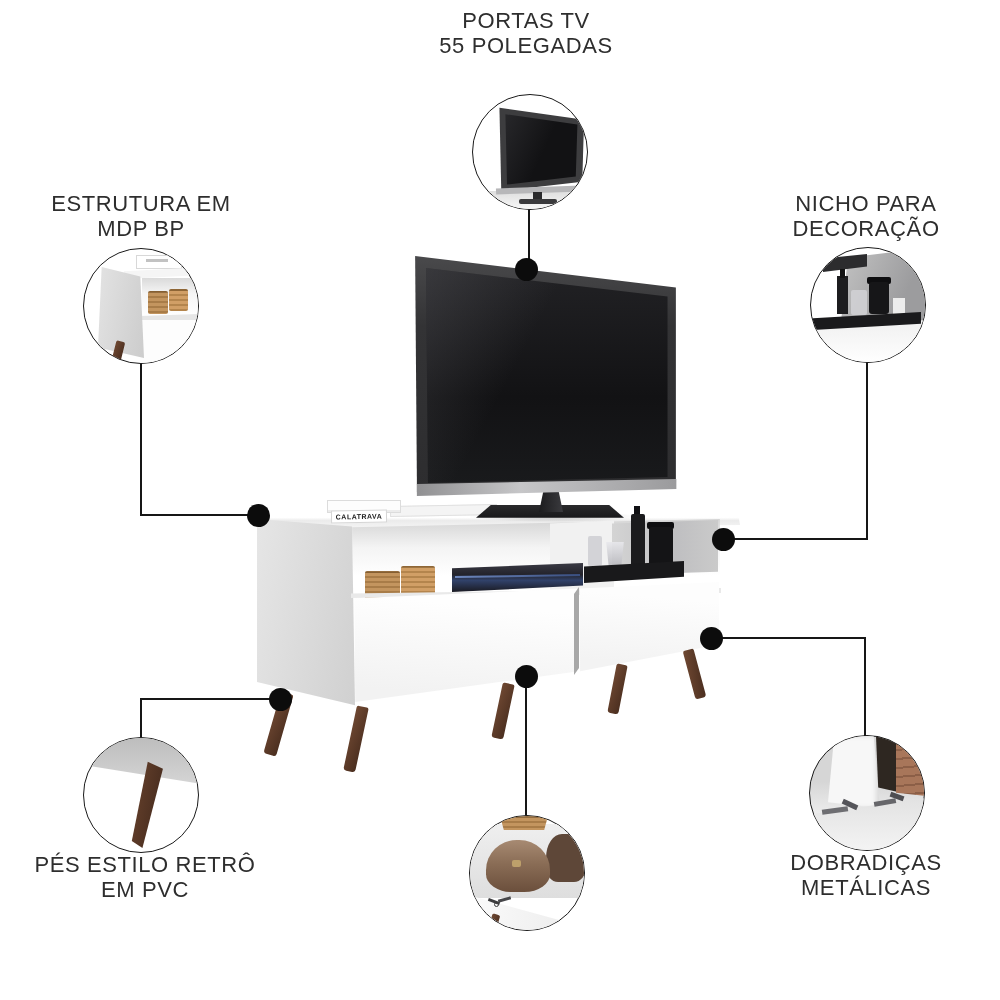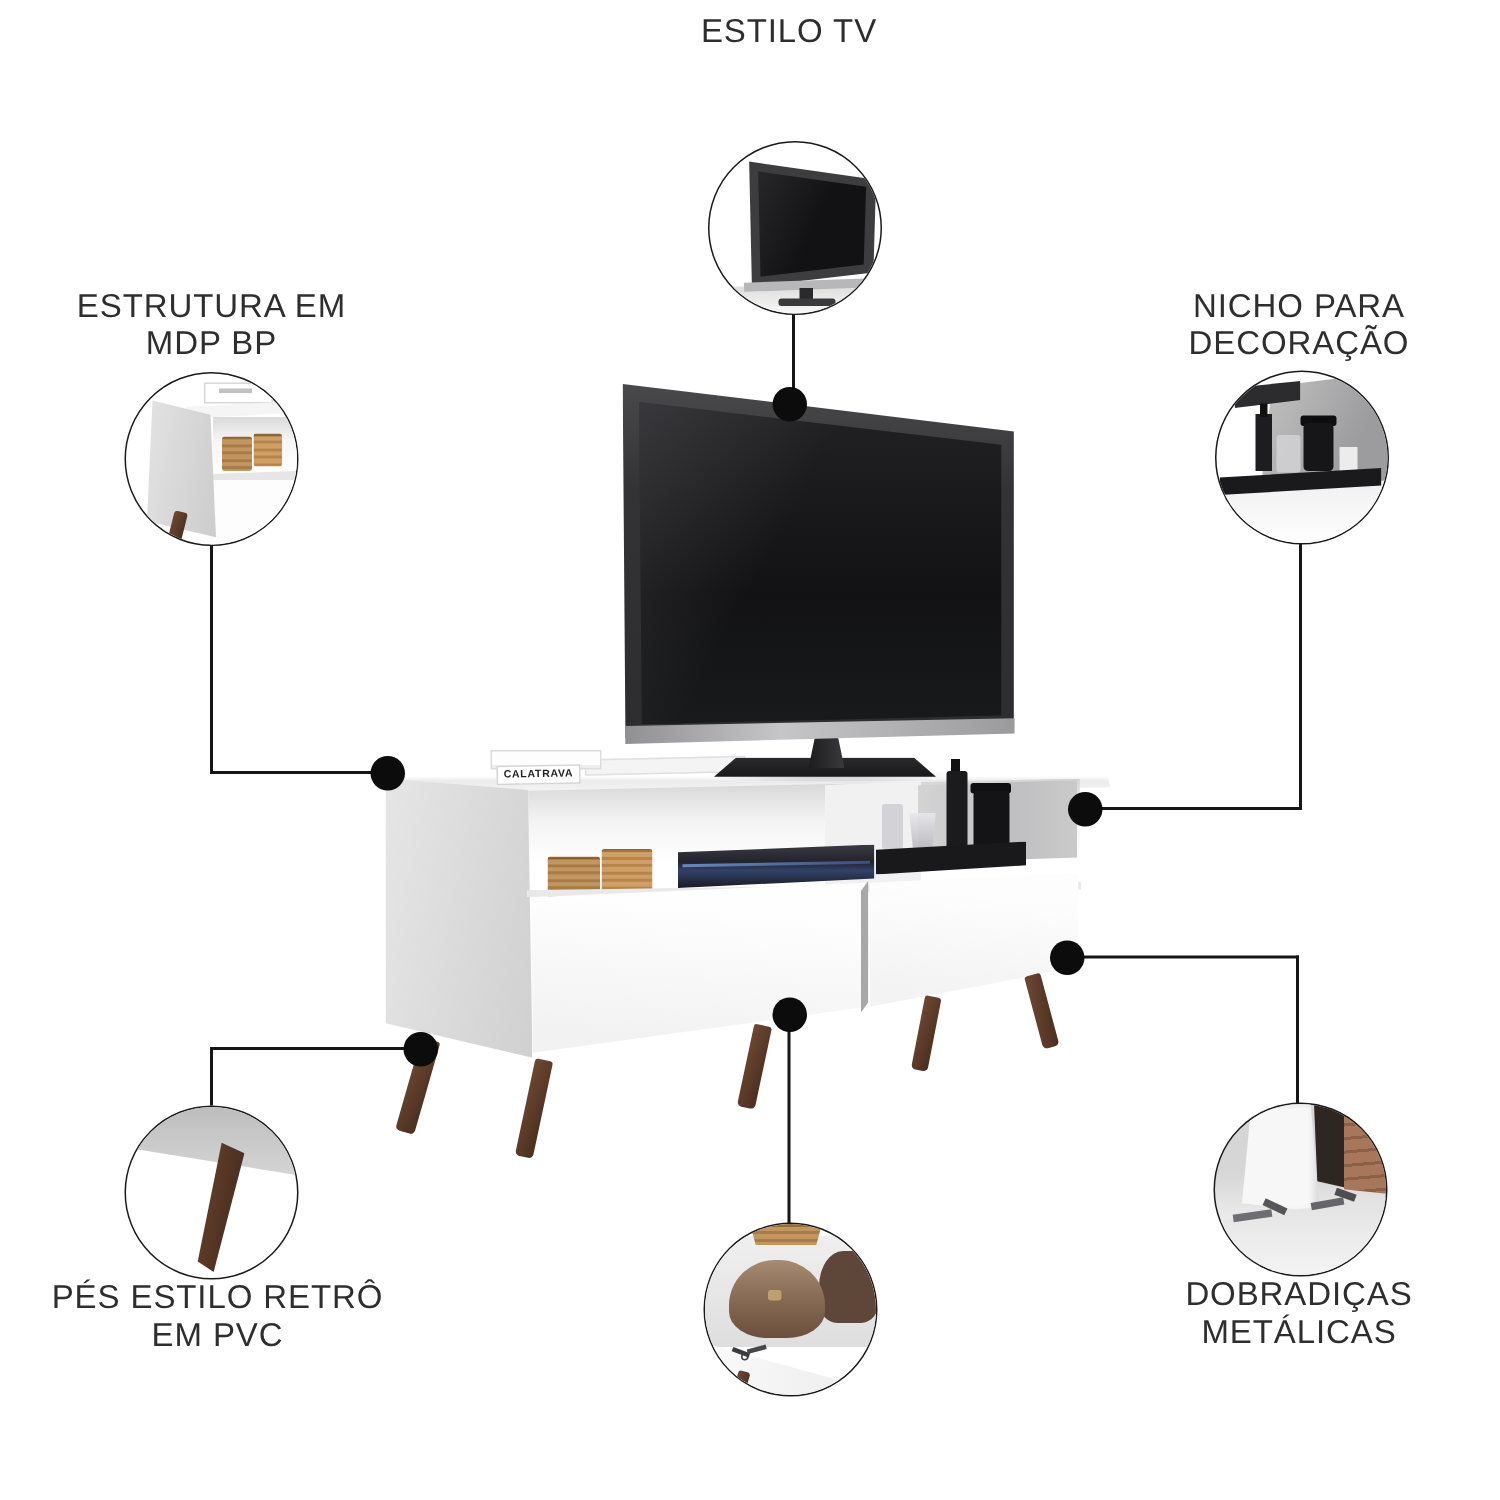--- a/index.html
+++ b/index.html
@@ -141,21 +141,22 @@
     <div class="abs" style="left:66px;top:0;width:22px;height:56px;clip-path:polygon(0 0,100% 0,100% 100%,10% 92%);background:#2e2721;"></div>
     <div class="abs" style="left:86px;top:6px;width:30px;height:54px;clip-path:polygon(0 4%,100% 0,100% 100%,0 94%);background:repeating-linear-gradient(175deg,#a8765a 0,#a8765a 7px,#8c5f47 7px,#8c5f47 9px);"></div>
     <div class="abs" style="left:0;top:62px;width:116px;height:54px;clip-path:polygon(0 30%,100% 0,100% 100%,0 100%);background:linear-gradient(180deg,#e2e2e2,#f4f4f4);"></div>
     <div class="abs" style="left:12px;top:72px;width:26px;height:5px;background:#6e6e72;transform:rotate(-8deg);"></div>
     <div class="abs" style="left:32px;top:66px;width:16px;height:5px;background:#55555a;transform:rotate(25deg);"></div>
     <div class="abs" style="left:64px;top:64px;width:22px;height:5px;background:#66666a;transform:rotate(-10deg);"></div>
     <div class="abs" style="left:80px;top:58px;width:14px;height:5px;background:#4e4e52;transform:rotate(20deg);"></div>
   </div>
 
   <div class="lbl" style="left:376px;top:8px;">
-    <div>ESTILO TV</div>
+    <div>PORTAS TV</div>
+    <div>55 POLEGADAS</div>
   </div>
 
   <div class="lbl" style="left:-9px;top:191px;">
     <div>ESTRUTURA EM</div>
     <div>MDP BP</div>
   </div>
 
   <div class="lbl" style="left:716px;top:191px;">
     <div>NICHO PARA</div>
     <div>DECORAÇÃO</div>

